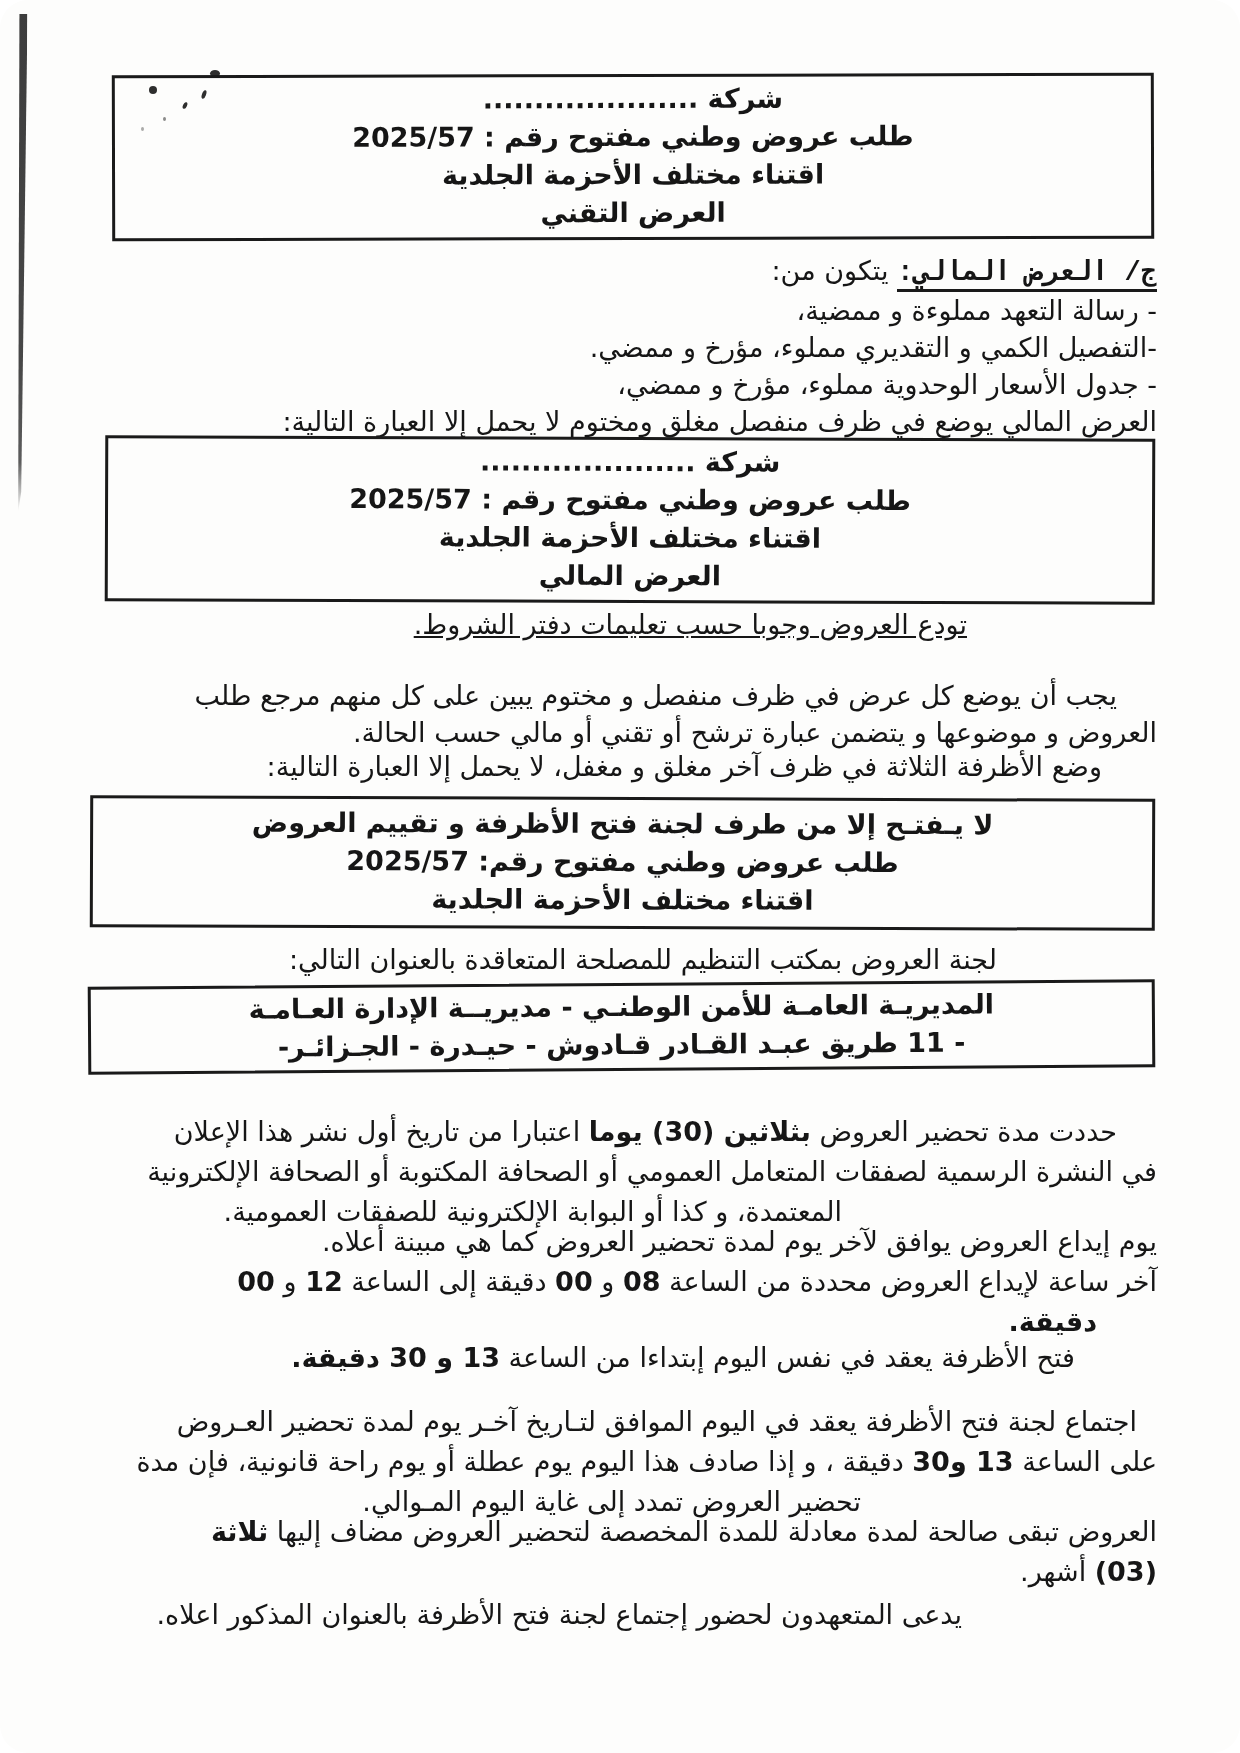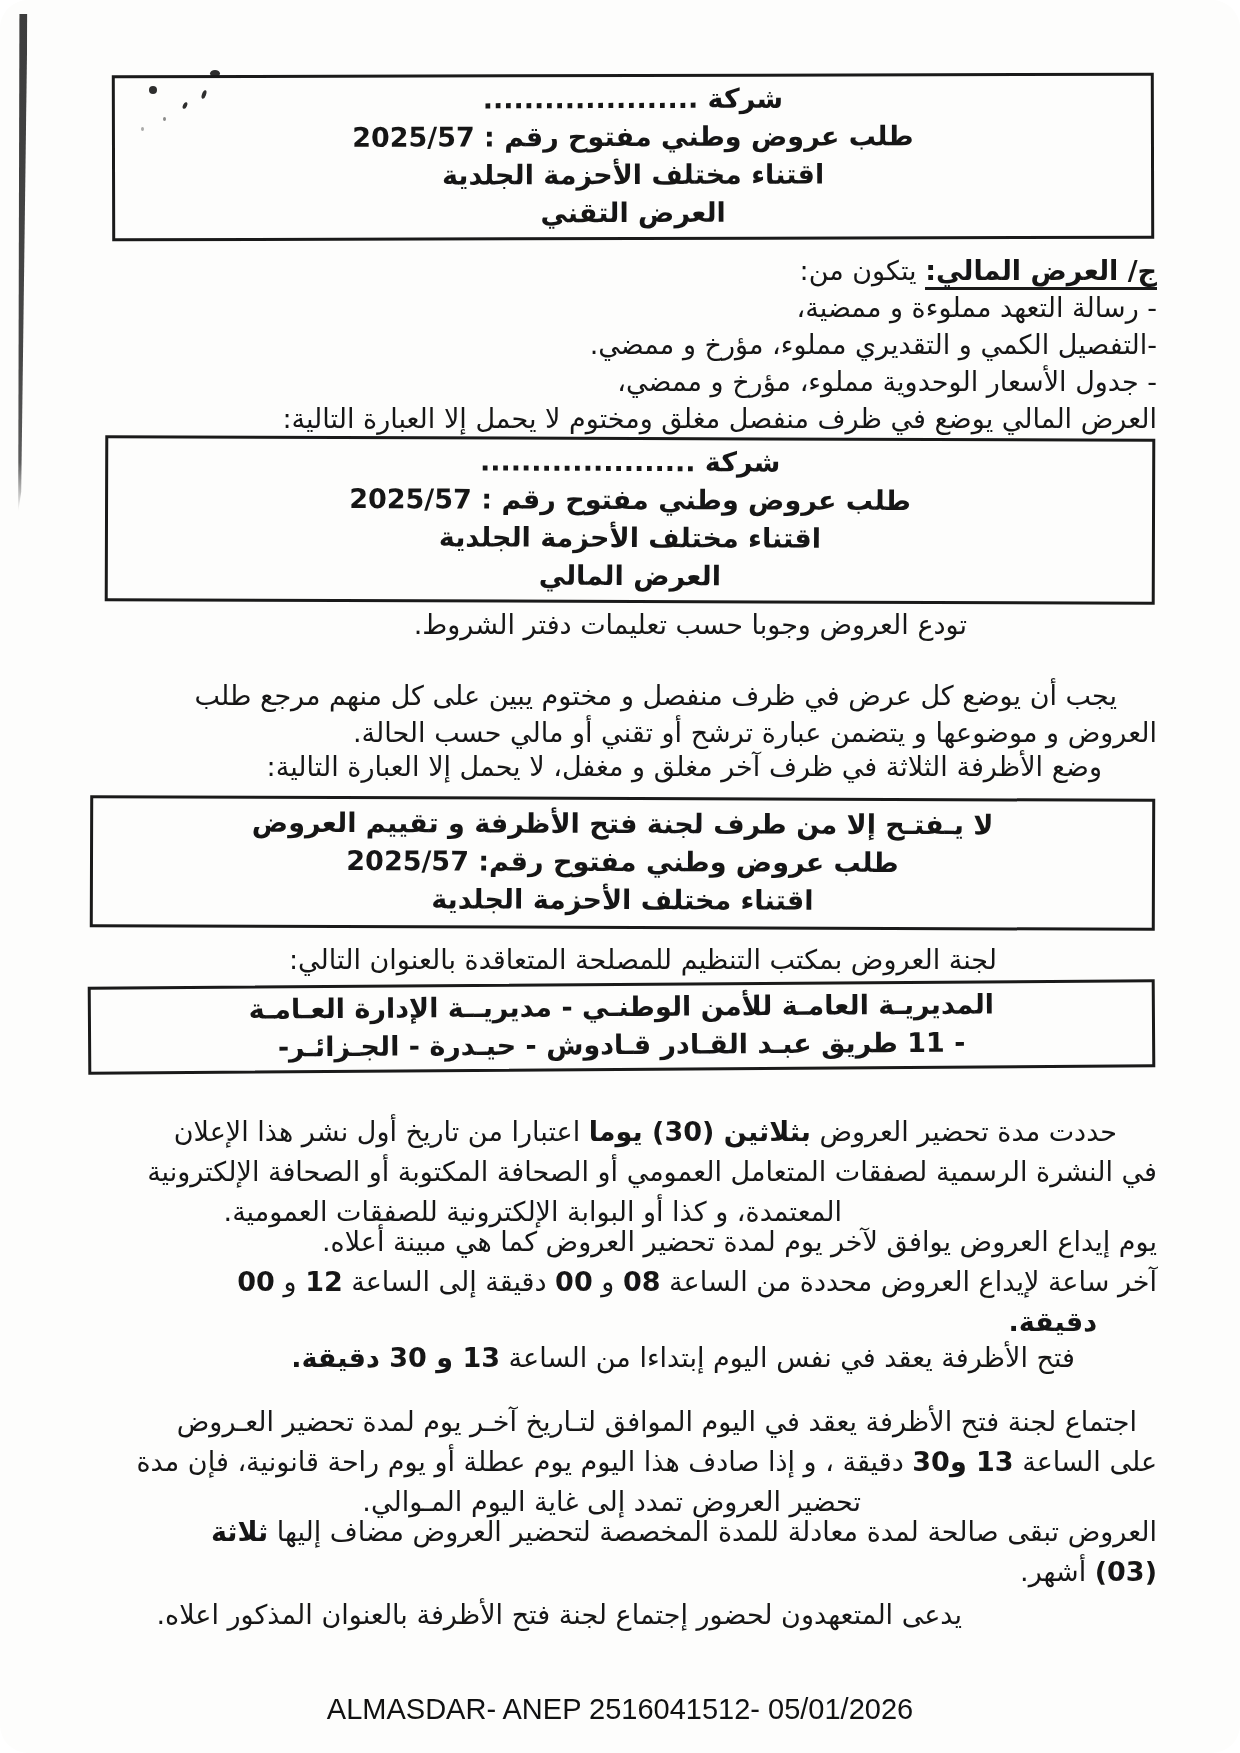--- a/index.html
+++ b/index.html
@@ -32,21 +32,21 @@
   }
   .nbox .bline{line-height:38px;white-space:nowrap;}
   
   .sec{position:absolute;right:83px;left:30px;}
   .line{
     font-size:27px;line-height:37px;
     text-align:right;white-space:nowrap;
   }
   .lh40 .line{line-height:40px;}
   .b{font-weight:bold;}
-  .u{border-bottom:3px solid #1a1a1a;padding-bottom:1px;}
+  .u{border-bottom:3px solid #1a1a1a;padding-bottom:1px;font-family:Liberation Mono, monospace;}
   
   .ind-xs{padding-right:20px;margin-top:24px;}
   .ind-s{padding-right:40px;margin-top:27px;}
   .ind-m{padding-right:55px;}
   .ind-60{padding-right:60px;}
   .ind-82{padding-right:82px;}
   .ind-160{padding-right:160px;}
   .ind-190{padding-right:190px;}
   .ind-195{padding-right:195px;}
   .ind-296{padding-right:296px;}
@@ -88,21 +88,21 @@
     <div class="line">العرض المالي يوضع في ظرف منفصل مغلق ومختوم لا يحمل إلا العبارة التالية:</div>
   </div>
 
   <div class="nbox" style="top:437px;left:105px;right:85px;padding:3px 0 5px;transform:rotate(0.2deg);">
     <div class="bline">شركة .....................</div>
     <div class="bline">طلب عروض وطني مفتوح رقم : 2025/57</div>
     <div class="bline">اقتناء مختلف الأحزمة الجلدية</div>
     <div class="bline">العرض المالي</div>
   </div>
 
-  <div class="sec" style="top:606px;">
+  <div class="sec" style="top:606px;text-decoration:underline;">
     <div class="line ind-190">تودع العروض وجوبا حسب تعليمات دفتر الشروط.</div>
   </div>
   <div class="sec" style="top:650px;">
     <div class="line ind-s">يجب أن يوضع كل عرض في ظرف منفصل و مختوم يبين على كل منهم مرجع طلب</div>
     <div class="line">العروض و موضوعها و يتضمن عبارة ترشح أو تقني أو مالي حسب الحالة.</div>
   </div>
   <div class="sec" style="top:748px;">
     <div class="line ind-m">وضع الأظرفة الثلاثة في ظرف آخر مغلق و مغفل، لا يحمل إلا العبارة التالية:</div>
   </div>
 
@@ -154,15 +154,14 @@
     </div>
     <div class="line">
       <span class="b">(03)</span><span> أشهر.</span>
     </div>
   </div>
 
   <div class="sec" style="top:1596px;">
     <div class="line ind-195">يدعى المتعهدون لحضور إجتماع لجنة فتح الأظرفة بالعنوان المذكور اعلاه.</div>
   </div>
 
-  <div class="footer">ALMASDAR- ANEP 2516041512- 05/01/2026</div>
 
 </div>
 
 </body></html>

